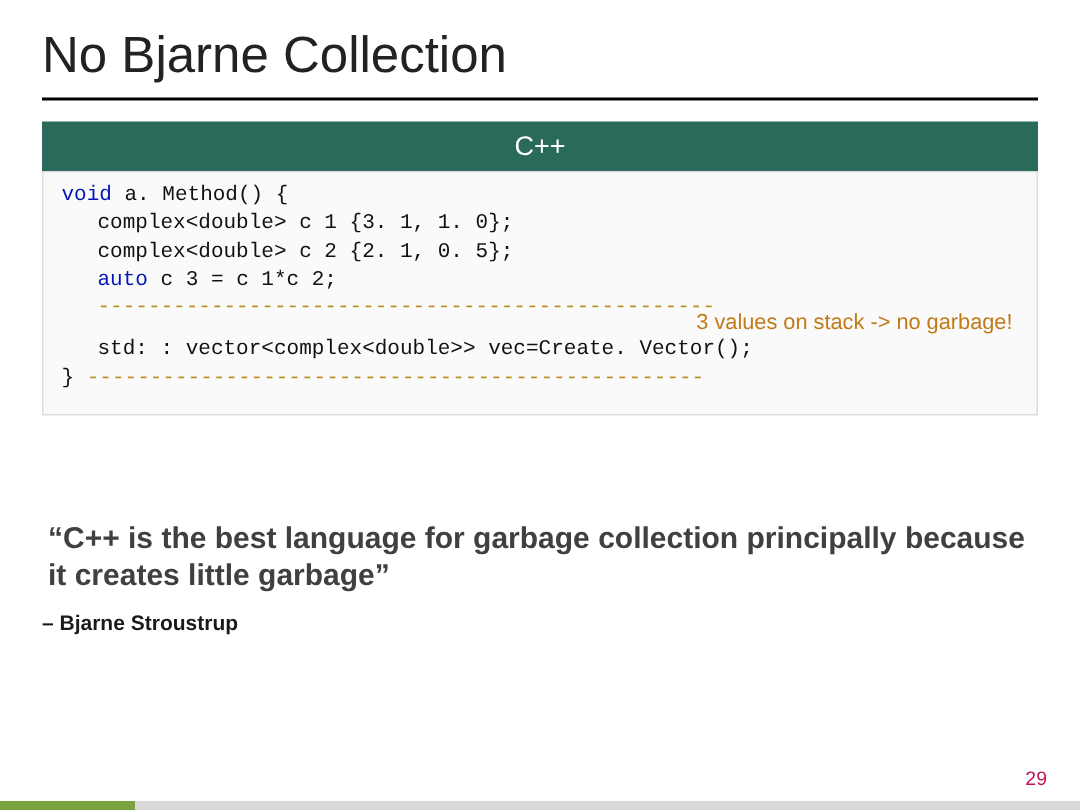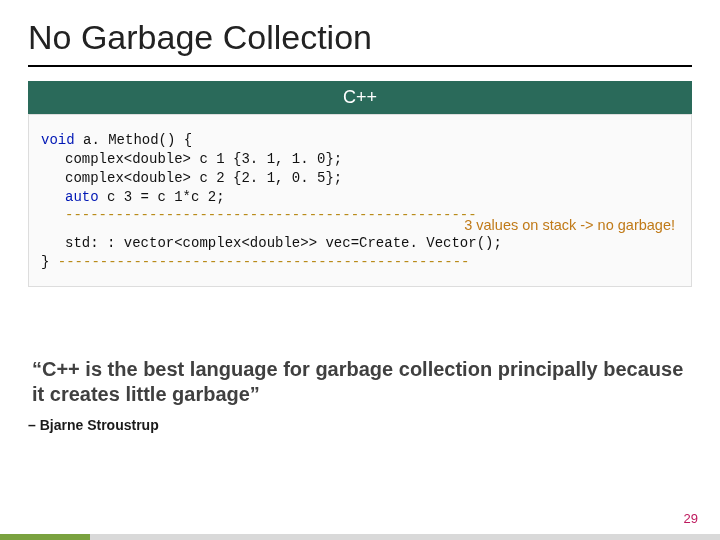--- a/index.html
+++ b/index.html
@@ -29,21 +29,21 @@
     background: #2a6a5a;
     color: #fff;
     font-family: 'Gill Sans', 'Gill Sans MT', 'Segoe UI', sans-serif;
     font-size: 18px;
     text-align: center;
     padding: 6px 0;
   }
   .code-block {
     background: #fafafa;
     border: 1px solid #ddd;
-    padding: 16px 12px 14px 12px;
+    padding: 6px 12px 14px 12px;
     font-family: Consolas, 'Courier New', monospace;
     font-size: 14px;
     color: #111;
     position: relative;
   }
   .code-line { white-space: pre; line-height: 1.35; }
   .indent { padding-left: 24px; }
   .kw { color: #0017b5; }
   .dash-row {
     display: flex;
@@ -107,21 +107,21 @@
     bottom: 14px;
     font-family: 'Gill Sans', 'Gill Sans MT', 'Segoe UI', sans-serif;
     font-size: 13px;
     color: #be185d;
   }
 </style>
 </head>
 <body>
 
 <div class="slide">
-  <div class="title">No Garbage Collection</div>
+  <div class="title">No Bjarne Collection</div>
   <div class="title-underline"></div>
 
   <div class="lang-header">C++</div>
 
   <div class="code-block">
     <div class="code-line"><span class="kw">void</span><span> a. Method() {</span></div>
     <div class="code-line indent">complex&lt;double&gt; c 1 {3. 1, 1. 0};</div>
     <div class="code-line indent">complex&lt;double&gt; c 2 {2. 1, 0. 5};</div>
     <div class="code-line indent"><span class="kw">auto</span><span> c 3 = c 1*c 2;</span></div>
     <div class="dash-row">

